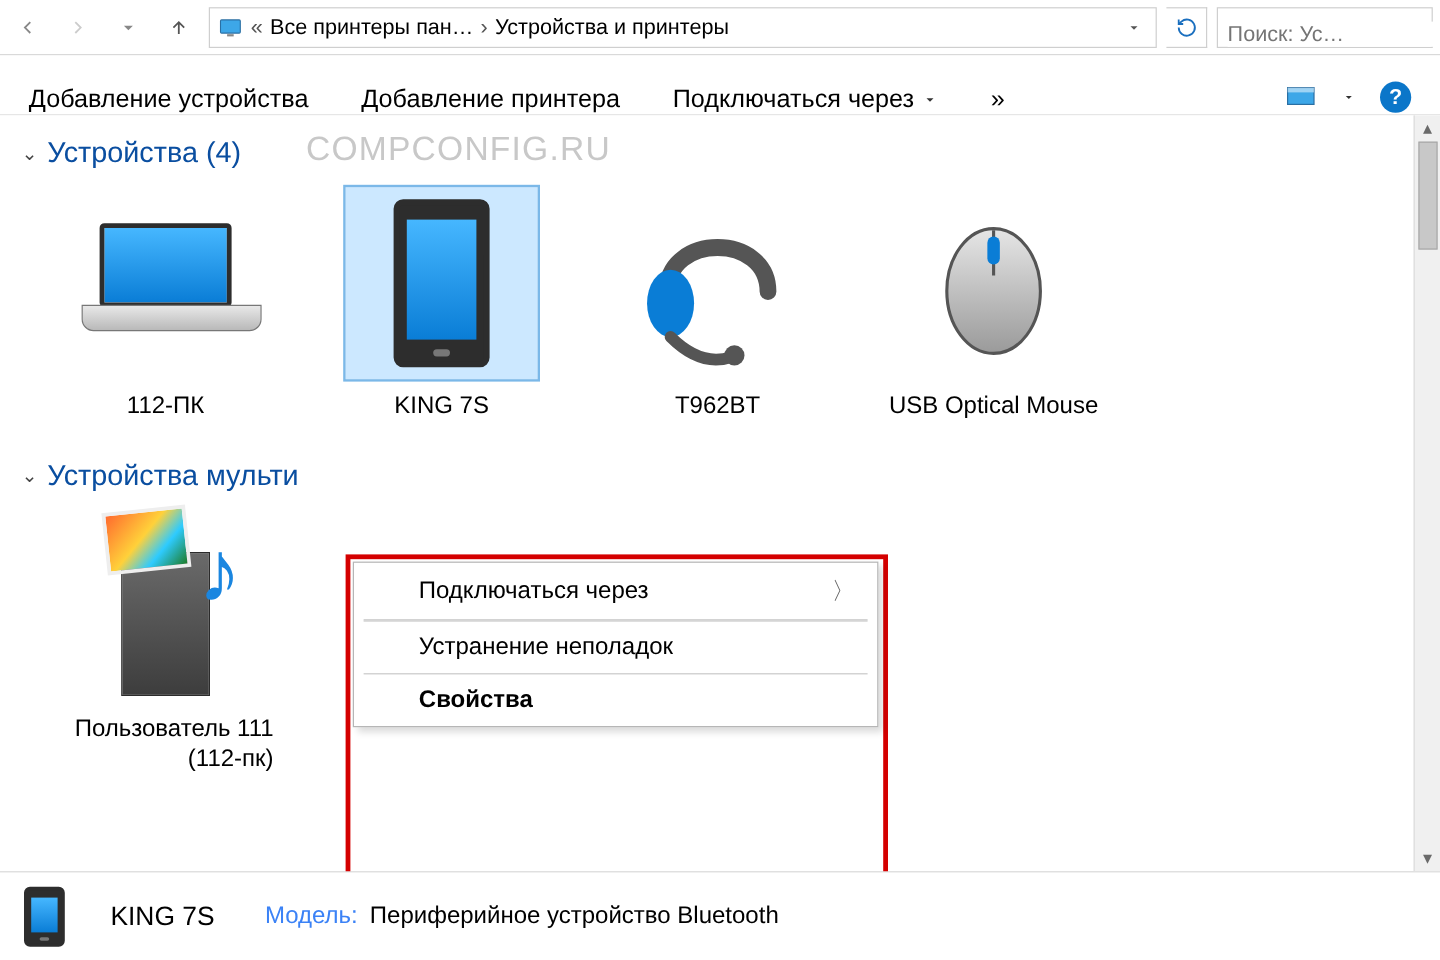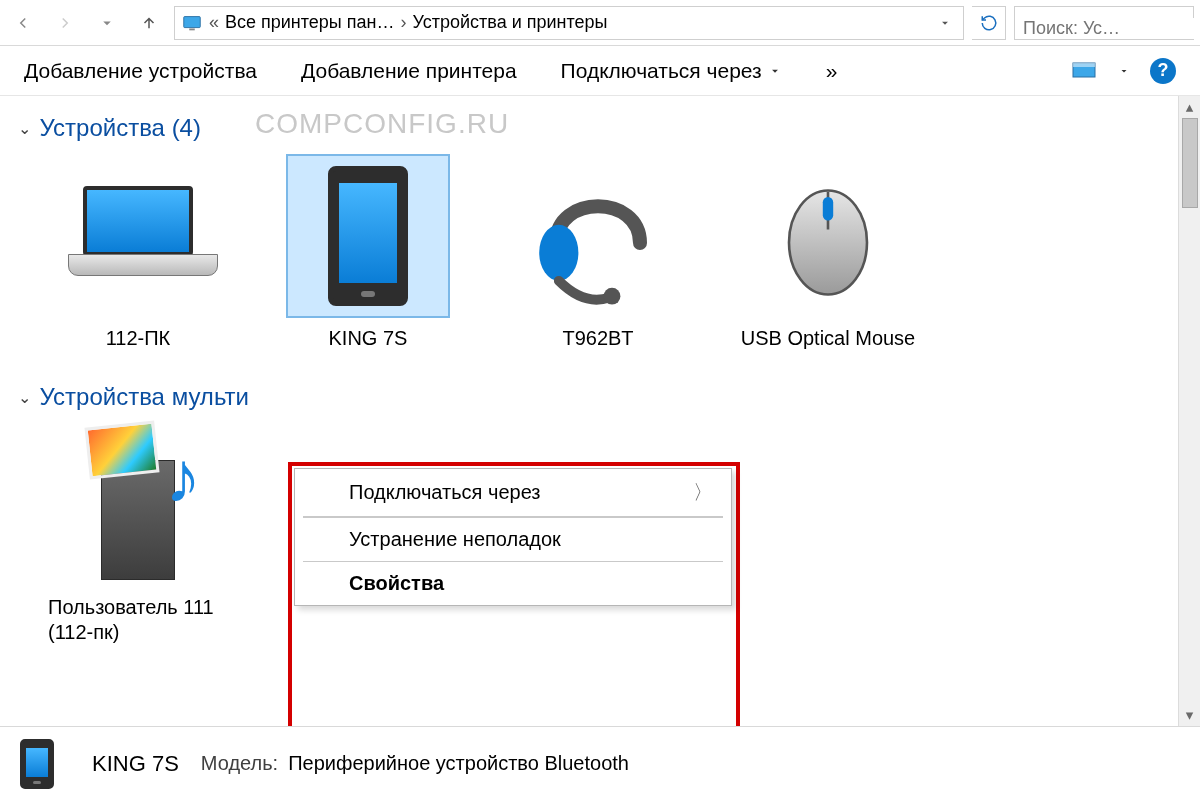--- a/index.html
+++ b/index.html
@@ -13,34 +13,34 @@
   .breadcrumb { flex: 1; height: 34px; border: 1px solid #cfcfcf; display:flex; align-items:center; padding: 0 6px; gap:6px; font-size: 18px; }
   .bc-icon { width:22px; height:22px; display:inline-flex; align-items:center; justify-content:center; }
   .bc-chevron { color:#555; }
   .bc-text { white-space: nowrap; overflow: hidden; text-overflow: ellipsis; }
   .bc-drop { width:24px; display:flex; align-items:center; justify-content:center; color:#555; }
   .refresh { width:34px; height:34px; border:1px solid #cfcfcf; border-left:none; display:flex; align-items:center; justify-content:center; color:#1a6fbf; }
   .search { width: 180px; height:34px; border:1px solid #cfcfcf; display:flex; align-items:flex-end; padding:0 8px; gap:6px; }
   .search input { border:none; outline:none; flex:1; font-size:18px; color:#555; }
 
   
-  .toolbar-row { height: 50px; display:flex; align-items:center; padding: 0 24px; gap: 44px; border-bottom: 1px solid #e6e6e6; font-size: 21px; color:#000; }
+  .toolbar-row { height: 50px; display:flex; align-items:flex-end; padding: 0 24px; gap: 44px; border-bottom: 1px solid #e6e6e6; font-size: 21px; color:#000; }
   .tb-item { display:flex; align-items:center; gap:6px; cursor:default; }
   .tb-right { margin-left:auto; display:flex; align-items:center; gap:20px; }
   .tb-icon-btn { width:28px; height:28px; display:flex; align-items:center; justify-content:center; }
   .help-icon { width:26px; height:26px; border-radius:50%; background:#0b76c9; color:#fff; display:flex; align-items:center; justify-content:center; font-weight:bold; font-size:18px; }
 
   
   .content { flex:1; position:relative; padding: 10px 18px 0 18px; overflow:hidden; }
   .group-header { display:flex; align-items:center; gap:8px; font-size:24px; color:#0a4ea0; margin: 8px 0 14px 0; }
   .group-header .chev { color:#444; font-size:16px; }
   .watermark { position:absolute; left:255px; top:12px; font-size:28px; color:#c8c8c8; letter-spacing:1px; user-select:none; }
 
   .items-row { display:flex; gap: 50px; margin-left: 30px; }
-  .device { width: 180px; display:flex; flex-direction:column; align-items:center; text-align:left; }
+  .device { width: 180px; display:flex; flex-direction:column; align-items:center; text-align:right; }
   .device .imgwrap { width:160px; height:160px; display:flex; align-items:center; justify-content:center; }
   .device-label { margin-top: 10px; font-size: 20px; line-height:1.25; }
   .selected .imgwrap { background:#cce8ff; outline:2px solid #7bb8e8; }
 
   
   .laptop { width:140px; height:100px; position:relative; }
   .laptop .screen { width:110px; height:70px; background: linear-gradient(#46b7ff,#0a7dd6); border:4px solid #2d2d2d; border-radius:4px; margin:0 auto; }
   .laptop .base { width:150px; height:22px; background:linear-gradient(#e8e8e8,#b9b9b9); border:1px solid #777; border-radius:0 0 10px 10px; margin:-2px auto 0; }
 
   
@@ -66,21 +66,21 @@
   .ctx-item.bold { font-weight:600;align-items:flex-end; }
   .ctx-sep { height:1px; margin:0 8px; background:#c9c9c9; }
   .ctx-sub { margin-left:auto; color:#666; }
   .ctx-icon { width:22px; display:flex; justify-content:center; }
   .shield { width:20px; height:20px; }
 
   
   .details-pane { height: 74px; border-top:1px solid #d9d9d9; display:flex; align-items:center; padding: 8px 20px; gap:22px; font-size:20px; }
   .details-pane .thumb { width:50px; height:50px; }
   .details-pane .name { font-size:22px; }
-  .details-pane .meta-label { color:#404040; }
+  .details-pane .meta-label { color:#3b82f6;margin-left:20px; }
 
   
   .vscroll { position:absolute; right:0; top:0; bottom:0; width:22px; background:#f0f0f0; border-left:1px solid #dcdcdc; display:flex; flex-direction:column; align-items:center; }
   .vscroll .arrow { height:22px; width:100%; display:flex; align-items:center; justify-content:center; color:#6a6a6a; }
   .vscroll .thumb { margin-top:0; width:16px; height:90px; background:#c8c8c8; border:1px solid #a8a8a8; }
 </style>
 </head>
 <body>
 
 <div class="window">

